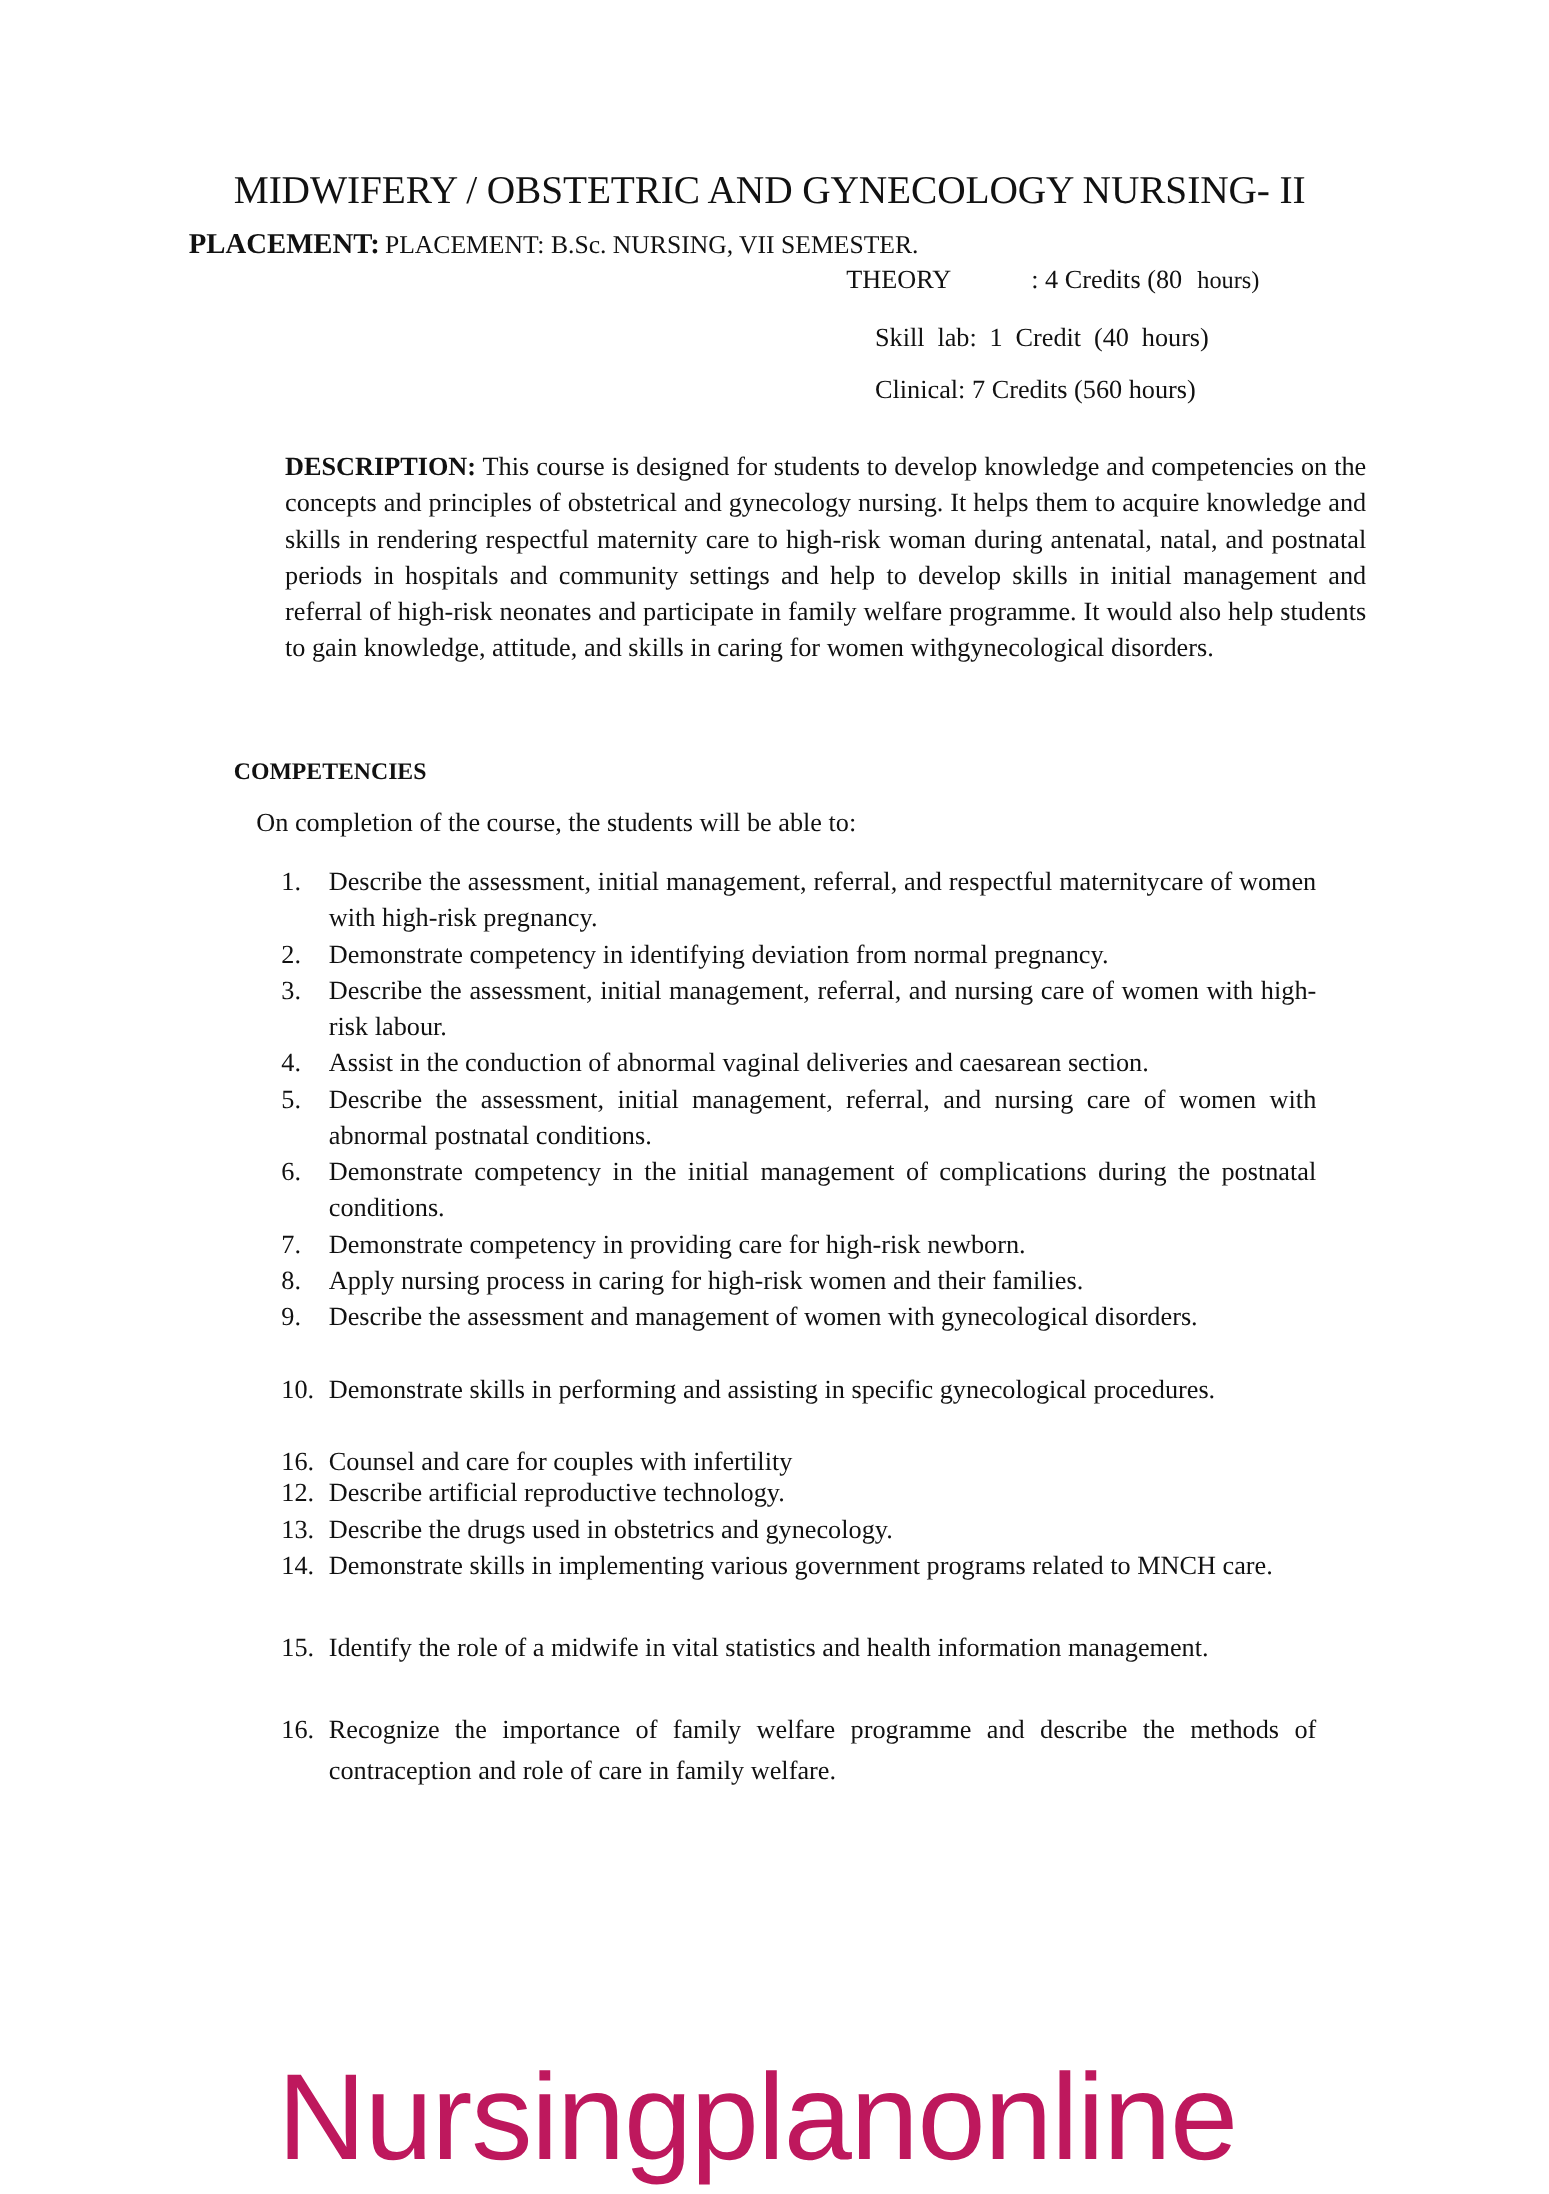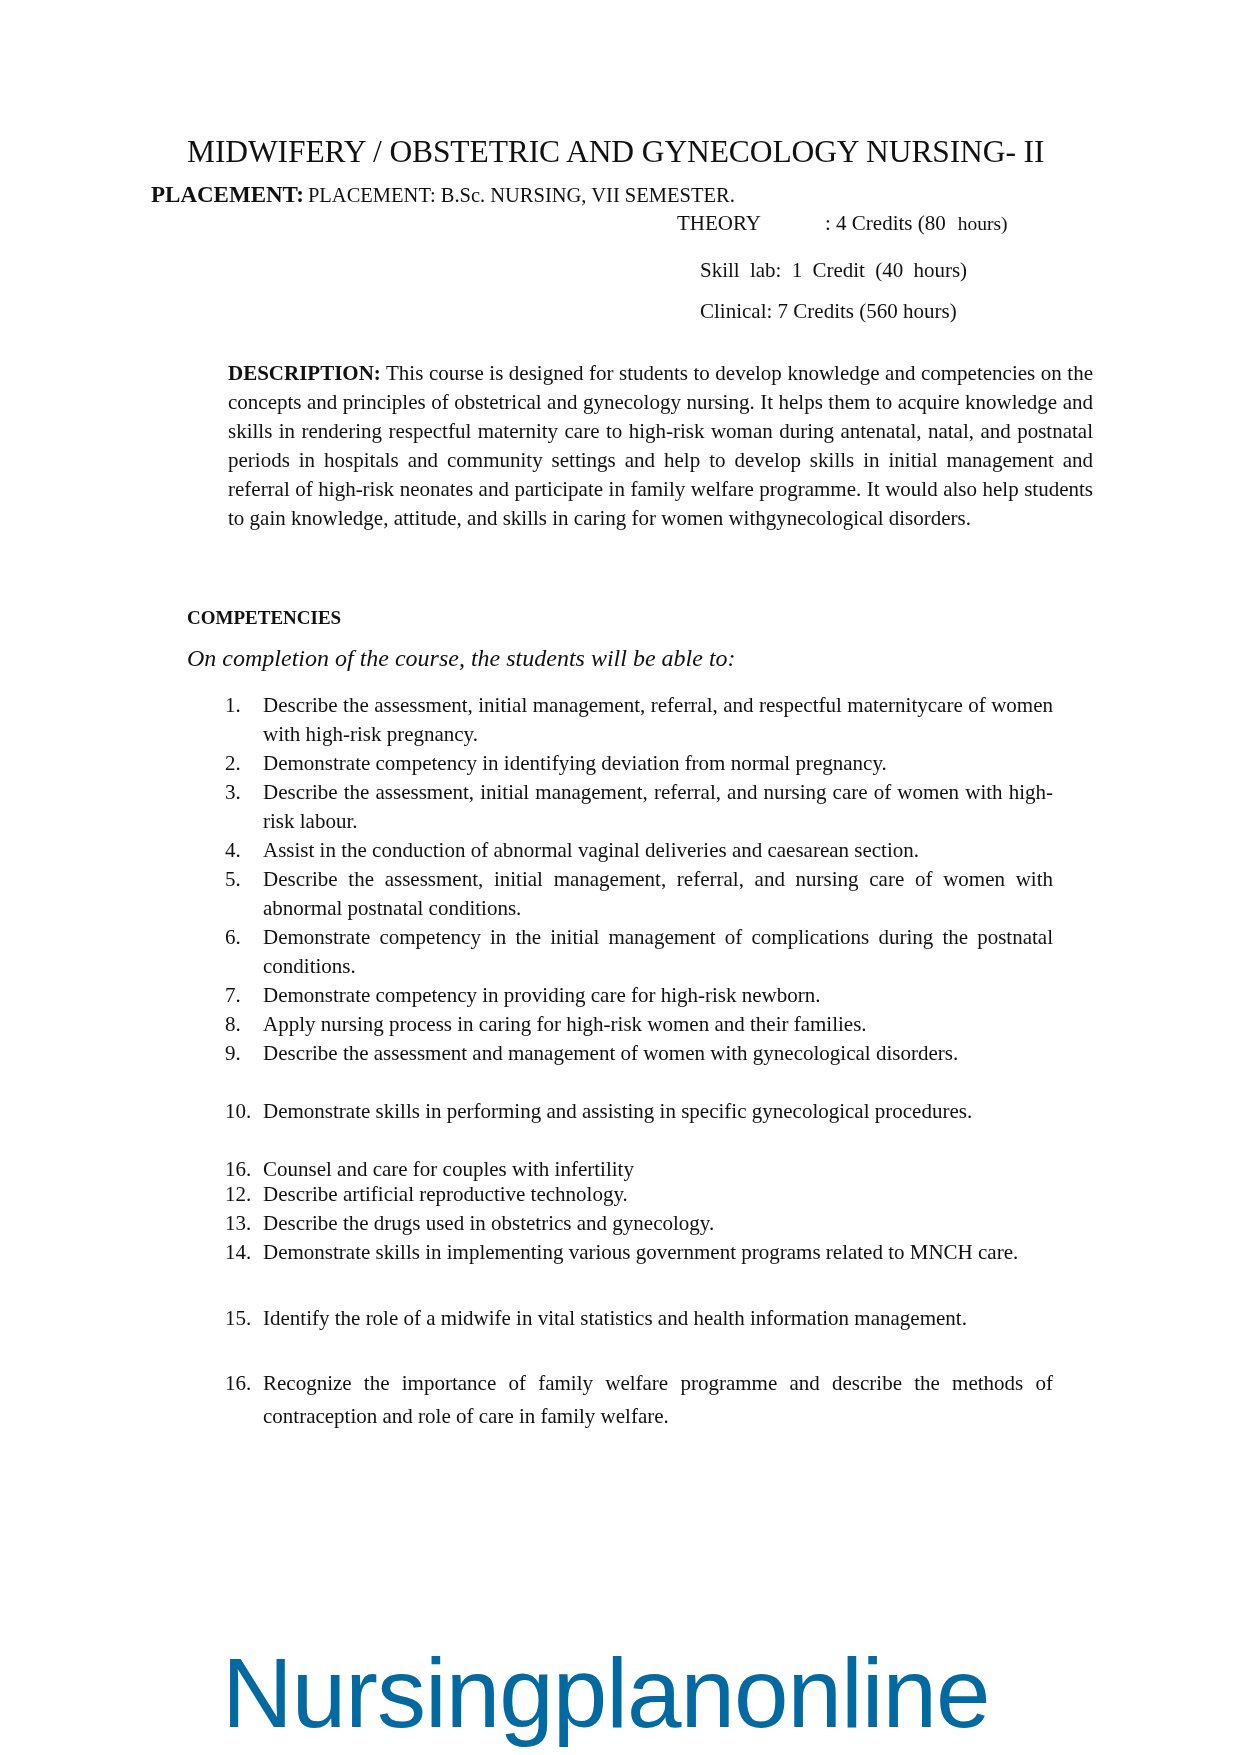--- a/index.html
+++ b/index.html
@@ -21,34 +21,34 @@
   .credits-skill { left: 700px; top: 256px; font-size: 21px; line-height: 28px; word-spacing: 5px; }
   .credits-clinical { left: 700px; top: 297px; font-size: 21px; line-height: 28px; }
 
   .desc {
     position: absolute; left: 187px; top: 359px; width: 865px;
     font-size: 21px; line-height: 28.9px; text-align: justify; margin-left: 41px;
   }
   .desc .label { font-weight: bold; }
 
   .comp-heading { left: 187px; top: 605px; font-size: 19px; font-weight: bold; line-height: 26px; }
-  .comp-intro { left: 187px; top: 644px; font-size: 24px; line-height: 28px; font-style: italic; }
+  .comp-intro { left: 205px; top: 644px; font-size: 21px; line-height: 28px; }
 
   .comp-list {
     position: absolute; left: 0; top: 0; margin: 0; padding: 0; list-style: none;
   }
   .comp-item { position: absolute; left: 225px; width: 830px; font-size: 21px; }
   .comp-item .num { position: absolute; left: 0; top: 0; }
   .comp-item .txt { position: absolute; left: 38px; top: 0; width: 790px; text-align: justify; text-align-last: left; }
   .comp-item.tight { line-height: 28.9px; }
   .comp-item.loose { line-height: 33px; }
 
   .watermark {
     left: 222px; top: 1638px; font-family: "Liberation Sans", "DejaVu Sans", sans-serif;
-    font-size: 98px; line-height: 110px; color: #0369a1; letter-spacing: -1px;
+    font-size: 98px; line-height: 110px; color: #be185d; letter-spacing: -1px;
   }
 </style>
 </head>
 <body>
 
 <div>
 
   <div class="abs title">MIDWIFERY / OBSTETRIC AND GYNECOLOGY NURSING- II</div>
 
   <div class="abs placement">

